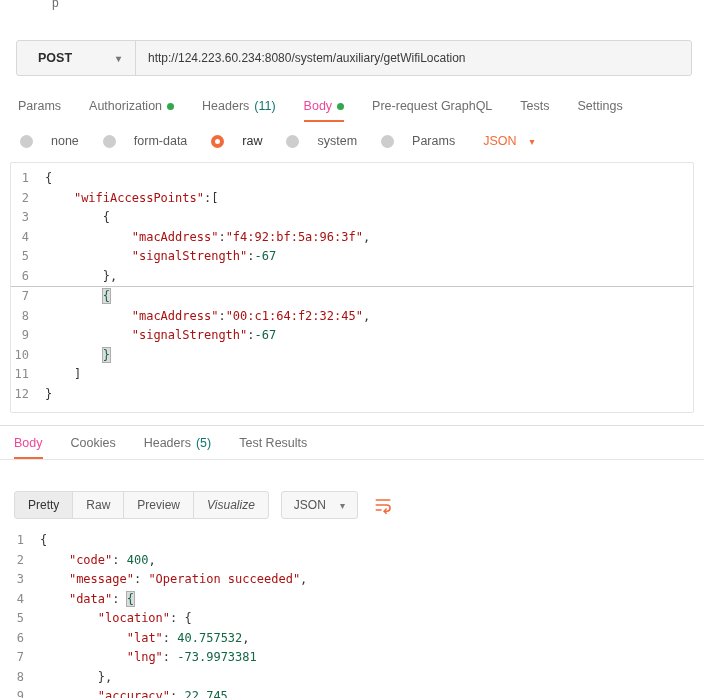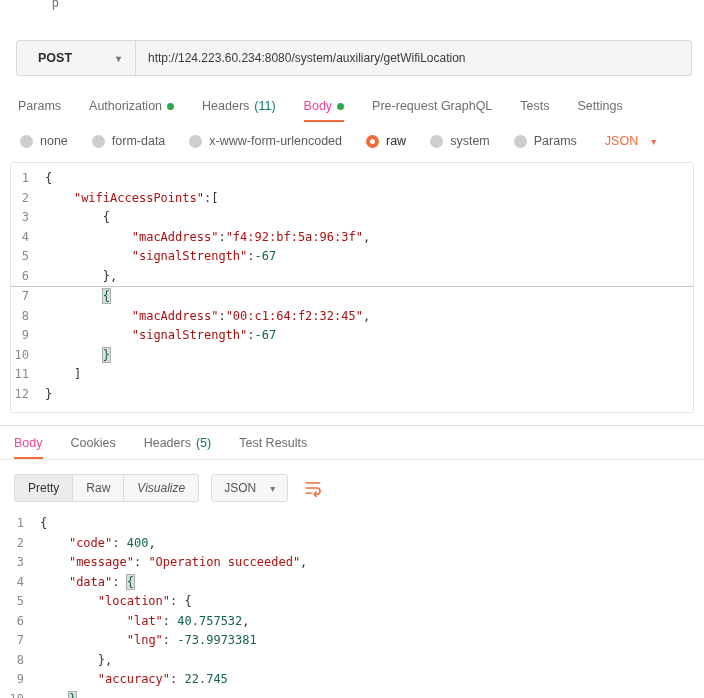--- a/index.html
+++ b/index.html
@@ -29,21 +29,21 @@
          padding-bottom:9px; cursor:pointer; white-space:nowrap; }
   .tab.active { color:#ec4899; }
   .tab.active::after { content:""; position:absolute; left:0; right:0; bottom:0;
                        height:2px; background:#f26b3a; }
   .dot { width:7px; height:7px; border-radius:50%; background:#2fa84f; display:inline-block; }
   .count { color:#0f766e; }
 
   
   .radio-row { display:flex; align-items:center; gap:24px; margin:12px 0 0 20px;
                font-size:12.5px; color:#5c5c5c; }
-  .radio-opt { display:flex; align-items:center; gap:7px; cursor:pointer; }
+  .radio-opt { display:flex; align-items:center; gap:18px; cursor:pointer; }
   .radio { width:13px; height:13px; border-radius:50%; background:#cdcdcd; }
   .radio.sel { background:#fff; border:4px solid #f26b3a; }
   .radio-opt.sel-label { color:#2f2f2f; }
   .lang-picker { display:flex; align-items:center; gap:5px; color:#f26b3a; cursor:pointer; margin-left:4px; }
   .lang-picker .chev { color:#f26b3a; }
 
   
   .editor { font-family:"DejaVu Sans Mono", monospace; font-size:12px; line-height:19.5px; }
   .editor.request { margin:14px 10px 0 10px; border:1px solid #e4e4e4; border-radius:2px;
                     padding:6px 0 8px 0; }
@@ -56,21 +56,21 @@
   .tk-s { color:#aa1111; }
   .tk-n { color:#116644; }
   .tk-b { color:#116644; background:#dcdcdc; outline:1px solid #adadad; }
 
   
   .divider { border-top:1px solid #dedede; margin-top:12px; }
 
   .tabs.resp { margin-top:2px; border-bottom:1px solid #e6e6e6; padding-left:14px; height:32px; }
 
   
-  .toolbar { display:flex; align-items:center; margin:14px 0 0 14px; }
+  .toolbar { display:flex; align-items:center; margin:31px 0 0 14px; }
   .seg { display:flex; }
   .seg-btn { padding:6px 13px; font-size:12px; color:#555; background:#f7f7f7;
              border:1px solid #dcdcdc; margin-left:-1px; cursor:pointer; }
   .seg-btn:first-child { margin-left:0; border-radius:3px 0 0 3px; }
   .seg-btn:last-child { border-radius:0 3px 3px 0;font-style:italic; }
   .seg-btn.sel { background:#ececec; color:#333; }
   .tool-dd { display:flex; align-items:center; gap:6px; margin-left:12px; padding:6px 12px;
              font-size:12px; color:#555; background:#f7f7f7; border:1px solid #dcdcdc;
              border-radius:3px; cursor:pointer; }
   .wrap-btn { margin-left:16px; cursor:pointer; display:flex; align-items:center; }
@@ -119,24 +119,20 @@
 
   <div class="radio-row">
     <div class="radio-opt">
       <span class="radio"></span>
       <span>none</span>
     </div>
     <div class="radio-opt">
       <span class="radio"></span>
       <span>form-data</span>
     </div>
-    <div class="radio-opt">
-      <span class="radio"></span>
-      <span>x-www-form-urlencoded</span>
-    </div>
     <div class="radio-opt sel-label">
       <span class="radio sel"></span>
       <span>raw</span>
     </div>
     <div class="radio-opt">
       <span class="radio"></span>
       <span>system</span>
     </div>
     <div class="radio-opt">
       <span class="radio"></span>
@@ -178,20 +174,21 @@
     </div>
     <div class="tab">
       <span>Test Results</span>
     </div>
   </div>
 
   <div class="toolbar">
     <div class="seg">
       <div class="seg-btn sel">Pretty</div>
       <div class="seg-btn">Raw</div>
+      <div class="seg-btn">Preview</div>
       <div class="seg-btn">Visualize</div>
     </div>
     <div class="tool-dd">
       <span>JSON</span>
       <span class="chev">▾</span>
     </div>
     <div class="wrap-btn">
       <svg width="18" height="18" viewBox="0 0 16 16" fill="none" stroke="#f26b3a" stroke-width="1.4" stroke-linecap="round" stroke-linejoin="round">
         <path d="M2 3.5h12"></path>
         <path d="M2 8h9.5a2.75 2.75 0 1 1 0 5.5H9.2"></path>

